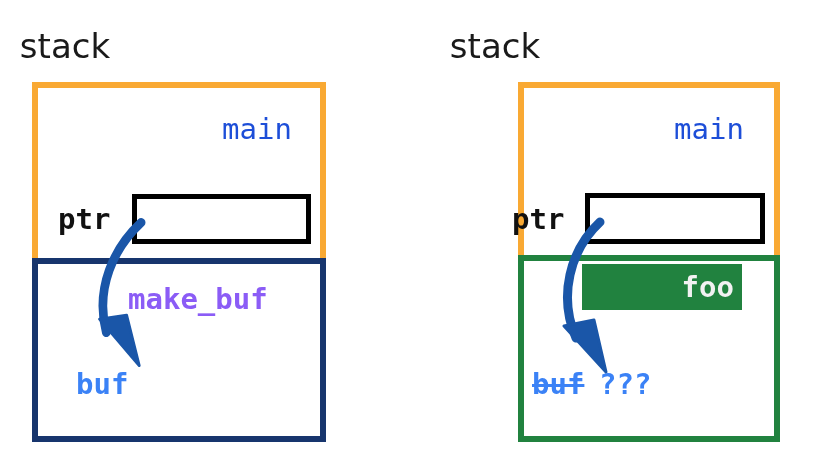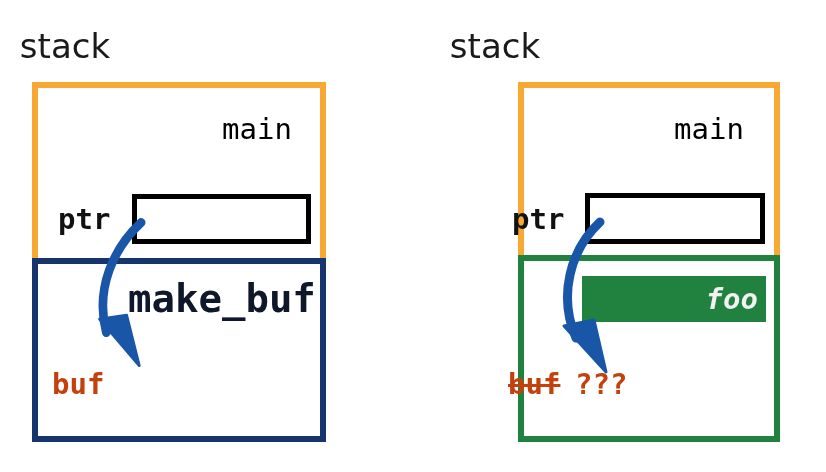--- a/index.html
+++ b/index.html
@@ -75,53 +75,54 @@
   }
 
   
   .mono {
     font-family: "DejaVu Sans Mono", "Liberation Mono", monospace;
   }
   .label-main {
     position: absolute;
     font-size: 29px;
     line-height: 32px;
-    color: #000000;
+    color: #1d4ed8;
     white-space: nowrap;
   }
   .label-ptr {
     position: absolute;
     font-size: 29px;
     line-height: 32px;
     color: #111111;
     white-space: nowrap;
     font-weight: bold;
   }
   .ptr-slot {
     position: absolute;
     box-sizing: border-box;
     border: 5px solid #000000;
     background: #ffffff;
   }
 
   .label-callee {
     position: absolute;
-    font-size: 39px;
-    line-height: 32px;
-    font-weight: bold;
-    color: #0f172a;
+    font-size: 29px;
+    line-height: 32px;
+    font-weight: bold;
+    color: #8b5cf6;
     white-space: nowrap;
   }
   .label-buf {
     position: absolute;
     font-size: 29px;
     line-height: 32px;
     font-weight: bold;
-    color: #c2410c;
-    white-space: nowrap;
+    color: #3b82f6;
+    white-space: nowrap;
+    margin-left: 24px;
   }
   .strike {
     text-decoration: line-through;
     text-decoration-thickness: 3px;
   }
 
   .foo-block {
     position: absolute;
     box-sizing: border-box;
     background: #21823f;
@@ -185,21 +186,21 @@
     <div class="frame frame-main" style="left: 98px; top: 82px; width: 262px; height: 175px;"></div>
 
     <div class="label-main mono" style="left: 254px; top: 113px;">main</div>
 
     <div class="label-ptr mono" style="left: 92px; top: 203px;">ptr</div>
 
     <div class="ptr-slot" style="left: 165px; top: 193px; width: 180px; height: 51px;"></div>
 
     <div class="frame frame-callee-green" style="left: 98px; top: 255px; width: 262px; height: 187px;"></div>
 
-    <div class="foo-block" style="left: 162px; top: 276px; width: 184px; height: 46px; font-style: italic;">
+    <div class="foo-block" style="left: 162px; top: 264px; width: 160px; height: 46px;">
       <span class="foo-label">foo</span>
     </div>
 
     <div class="label-buf mono strike" style="left: 88px; top: 368px;">buf</div>
 
     <div class="label-buf mono" style="left: 155px; top: 368px;">???</div>
 
     <svg class="arrow-svg" viewBox="0 0 406 472" width="406" height="472">
       <path d="M 180 222 C 150 250, 138 296, 156 338" fill="none" stroke="#1a56a8" stroke-width="9" stroke-linecap="round"></path>
       <path d="M 144 326 L 186 372 L 174 320 Z" fill="#1a56a8" stroke="#1a56a8" stroke-width="3" stroke-linejoin="round"></path>

